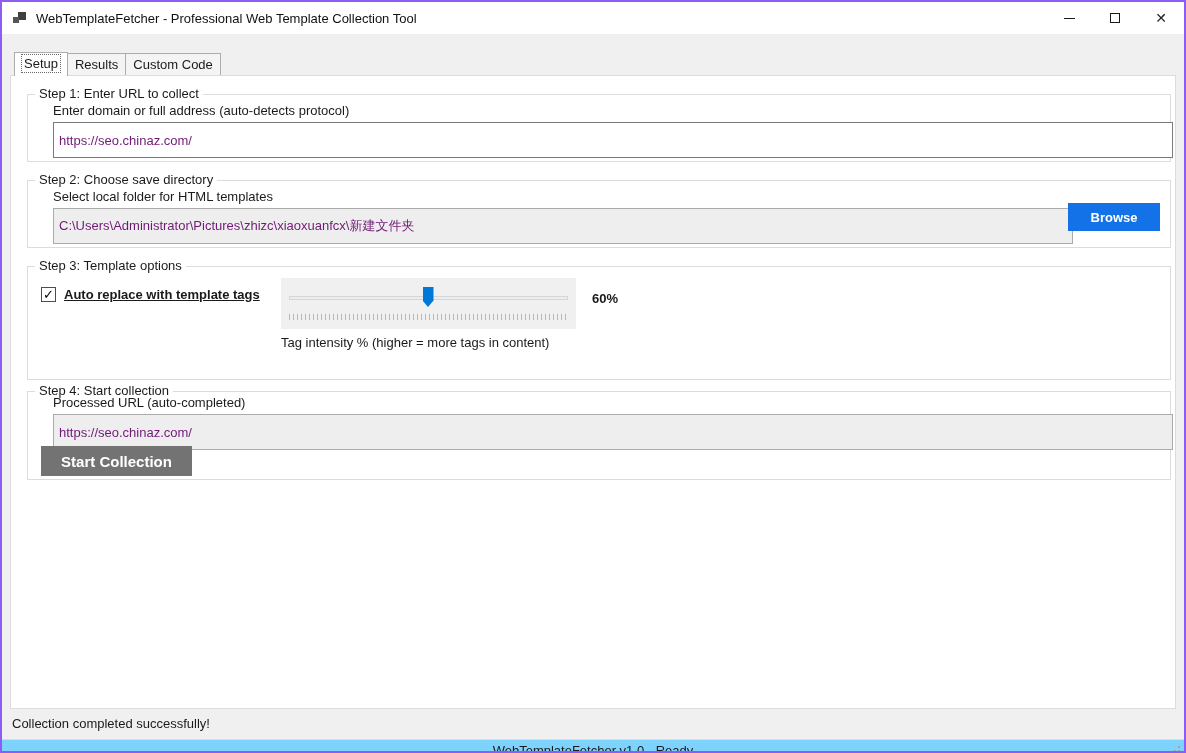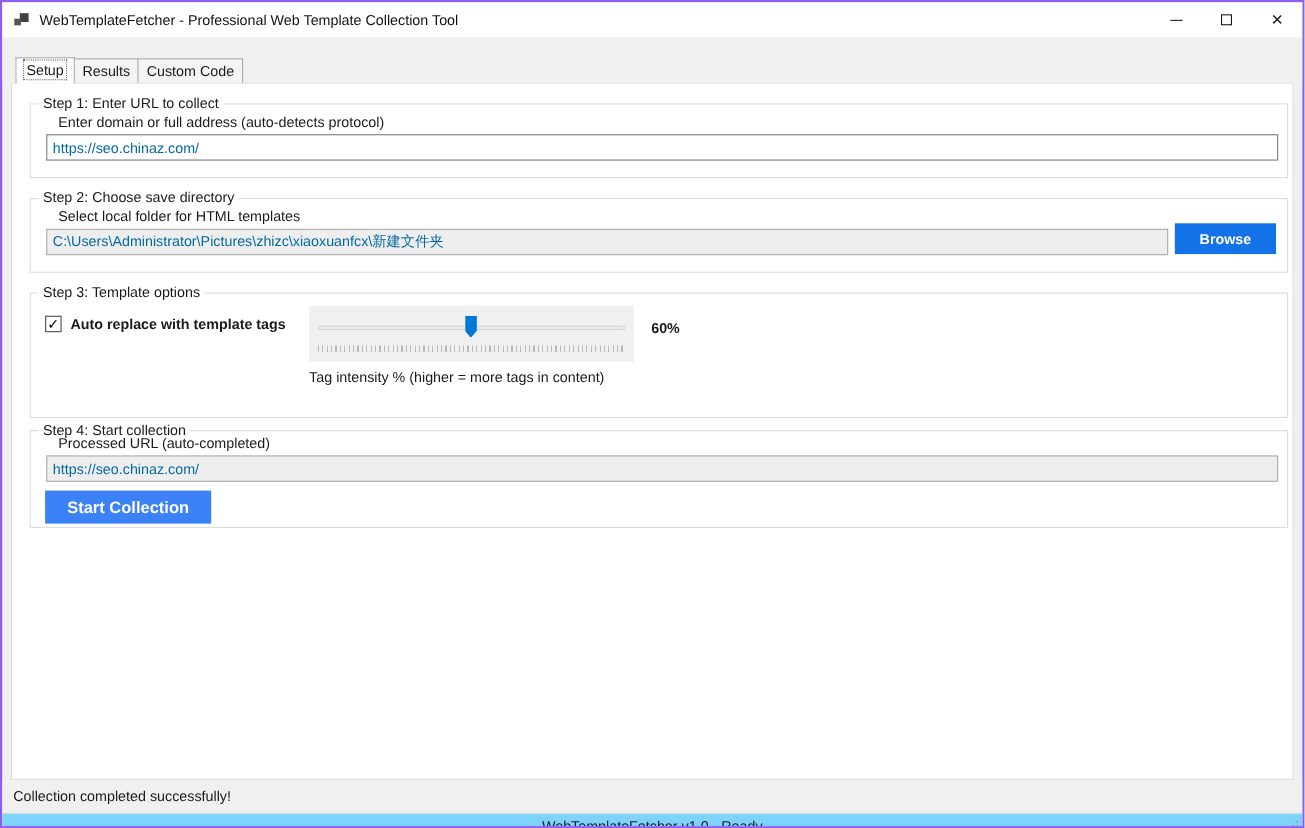--- a/index.html
+++ b/index.html
@@ -49,39 +49,39 @@
   .groupbox {
     position:absolute; left:16px; width:1144px;
     border:1px solid #dcdcdc; background:#ffffff;padding-left:12px;
   }
   .legend {
     position:absolute; top:-9px; left:7px; background:#ffffff; padding:0 4px;
     font-size:13px; color:#1a1a1a; white-space:nowrap;
   }
   .field-label { font-size:13px; color:#1a1a1a; margin:8px 0 4px 13px; }
   .textbox {
-    display:block; margin-left:2px; width:1120px; height:24px;
+    display:block; margin-left:13px; width:1120px; height:36px;
     border:1px solid #7a7a7a; background:#ffffff; padding:0 5px;
-    font-family:"Liberation Sans", sans-serif; font-size:13px; color:#0369a1;
+    font-family:"Liberation Sans", sans-serif; font-size:13px; color:#701a75;
   }
   .textbox.readonly { background:#eeeeee; border:1px solid #ababab; }
   #group2 .textbox { width:1020px; }
   .browse-btn {
     position:absolute; right:10px; top:22px; width:92px; height:28px;
     background:#1372e8; color:#ffffff; border:none; font-weight:bold;
     font-size:13px; font-family:"Liberation Sans", sans-serif; cursor:pointer;
   }
   
   .check-row { position:absolute; left:13px; top:20px; display:flex; align-items:center; }
   .checkbox {
     width:15px; height:15px; background:#fff; border:1px solid #4d4d4d;
     display:flex; align-items:center; justify-content:center;
     font-size:13px; line-height:13px; color:#000; margin-right:8px;
   }
-  .check-label { font-weight:bold; font-size:13px; }
+  .check-label { font-weight:bold; font-size:13px;text-decoration:underline; }
   .slider-panel {
     position:absolute; left:253px; top:11px; width:295px; height:51px;
     background:#f0f0f0;
   }
   .slider-track {
     position:absolute; left:8px; right:8px; top:18px; height:4px;
     background:#ededed; border:1px solid #d6d6d6;
   }
   .slider-thumb {
     position:absolute; top:9px; width:11px; height:20px; background:#0078d7;
@@ -90,21 +90,21 @@
   .slider-ticks {
     position:absolute; left:8px; right:8px; top:36px; height:6px;
     background:repeating-linear-gradient(90deg,#b9b9b9 0,#b9b9b9 1px,transparent 1px,transparent 4px);
   }
   .slider-value { position:absolute; left:564px; top:24px; font-weight:bold; font-size:13px; }
   .slider-caption { position:absolute; left:253px; top:68px; font-size:13px; }
   
   #group4 .field-label { margin-top:3px; }
   .start-btn {
     position:absolute; left:13px; top:54px; width:151px; height:30px;
-    background:#3b82f6; color:#fff; border:none; font-weight:bold; font-size:15px;
+    background:#737373; color:#fff; border:none; font-weight:bold; font-size:15px;
     font-family:"Liberation Sans", sans-serif; cursor:pointer;
   }
   
   .bottom-label { height:30px; line-height:30px; padding-left:10px; background:#f0f0f0; font-size:13px; }
   .statusbar {
     height:21px; background:#7dd3fc; border-top:1px solid #dcdcdc;
     display:flex; align-items:center; justify-content:center; font-size:13px; position:relative;
   }
   .resize-grip { position:absolute; right:2px; bottom:2px; }
 </style>

